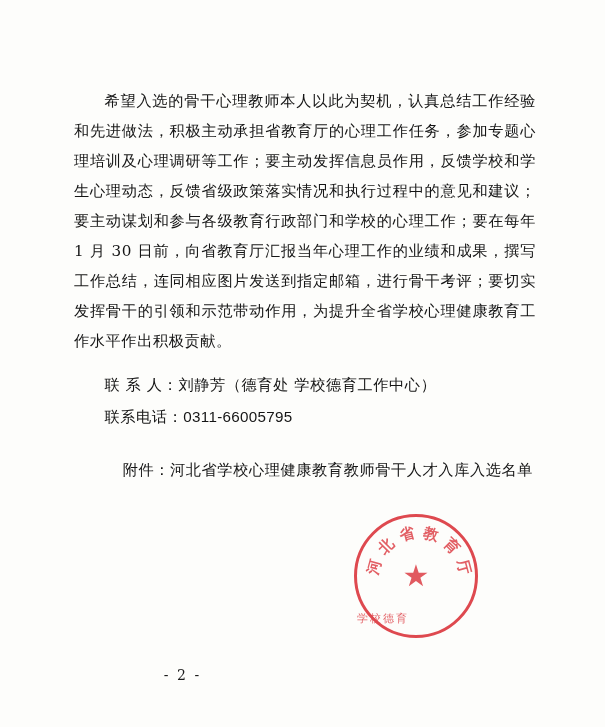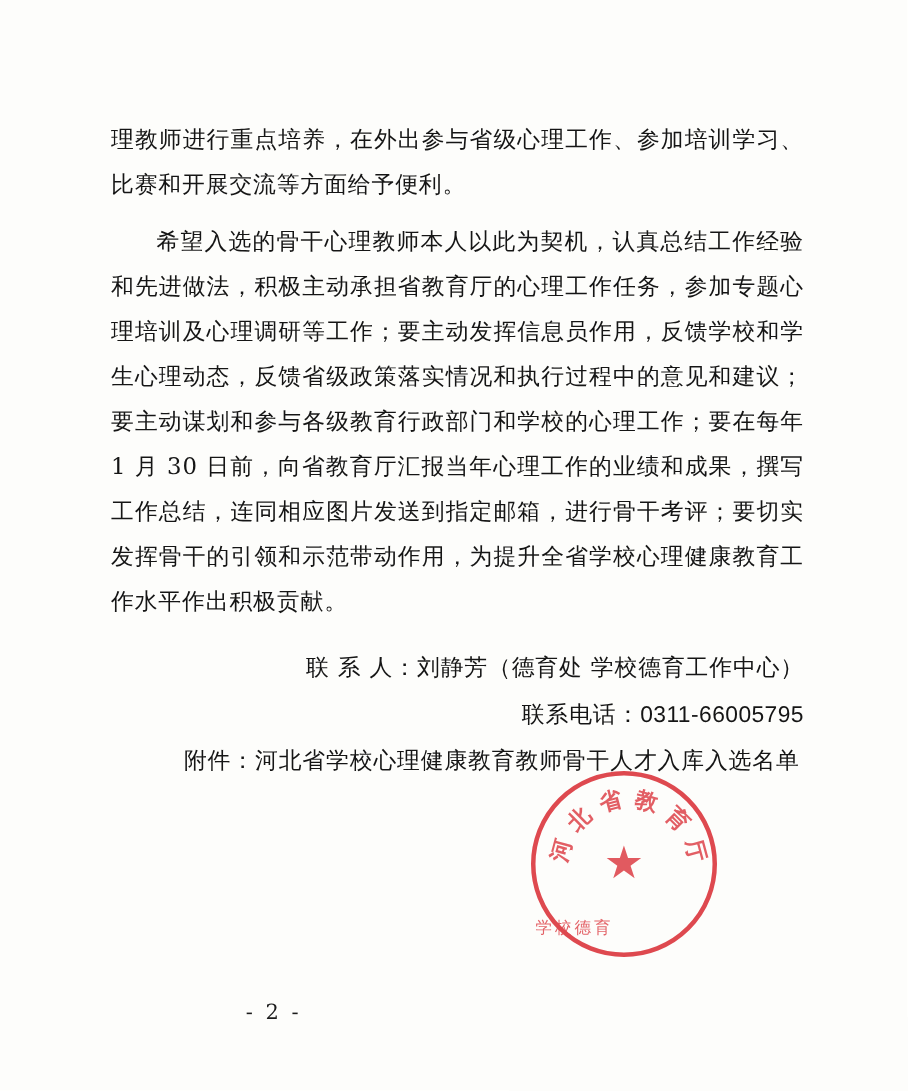--- a/index.html
+++ b/index.html
@@ -37,38 +37,38 @@
     margin: 0 0 0 0;
     color: #151515;
   }
   .para.indent {
     text-indent: 2em;
   }
   .gap-sm { height: 8px; }
 
   .contact-block {
     margin-top: 14px;
-    text-align: right;
   }
   .contact-line {
     font-size: 15.2px;
     line-height: 31px;
     letter-spacing: 0.6px;
     text-indent: 2em;
     color: #151515;
   }
   .mono-ish {
     font-family: Liberation Sans, sans-serif;
     letter-spacing: 0.3px;
   }
   .attach-line {
     font-size: 15.2px;
     line-height: 31px;
     letter-spacing: 0.6px;
     text-indent: 3.2em;
+    margin-top: 22px;
     color: #151515;
   }
 
   
   .sign-area {
     position: absolute;
     left: 330px;
     top: 508px;
     width: 210px;
     height: 130px;
@@ -151,21 +151,20 @@
   }
   .page-number .inner { margin-left: -240px; }
 </style>
 </head>
 <body>
 
 <div class="page">
 
   <div class="content">
 
-    <div class="para">理教师进行重点培养，在外出参与省级心理工作、参加培训学习、比赛和开展交流等方面给予便利。</div>
 
     <div class="gap-sm"></div>
 
     <div class="para indent">希望入选的骨干心理教师本人以此为契机，认真总结工作经验和先进做法，积极主动承担省教育厅的心理工作任务，参加专题心理培训及心理调研等工作；要主动发挥信息员作用，反馈学校和学生心理动态，反馈省级政策落实情况和执行过程中的意见和建议；要主动谋划和参与各级教育行政部门和学校的心理工作；要在每年 1 月 30 日前，向省教育厅汇报当年心理工作的业绩和成果，撰写工作总结，连同相应图片发送到指定邮箱，进行骨干考评；要切实发挥骨干的引领和示范带动作用，为提升全省学校心理健康教育工作水平作出积极贡献。</div>
 
     <div class="contact-block">
       <div class="contact-line">
         <span>联 系 人：</span><span>刘静芳（德育处 学校德育工作中心）</span>
       </div>
       <div class="contact-line">

